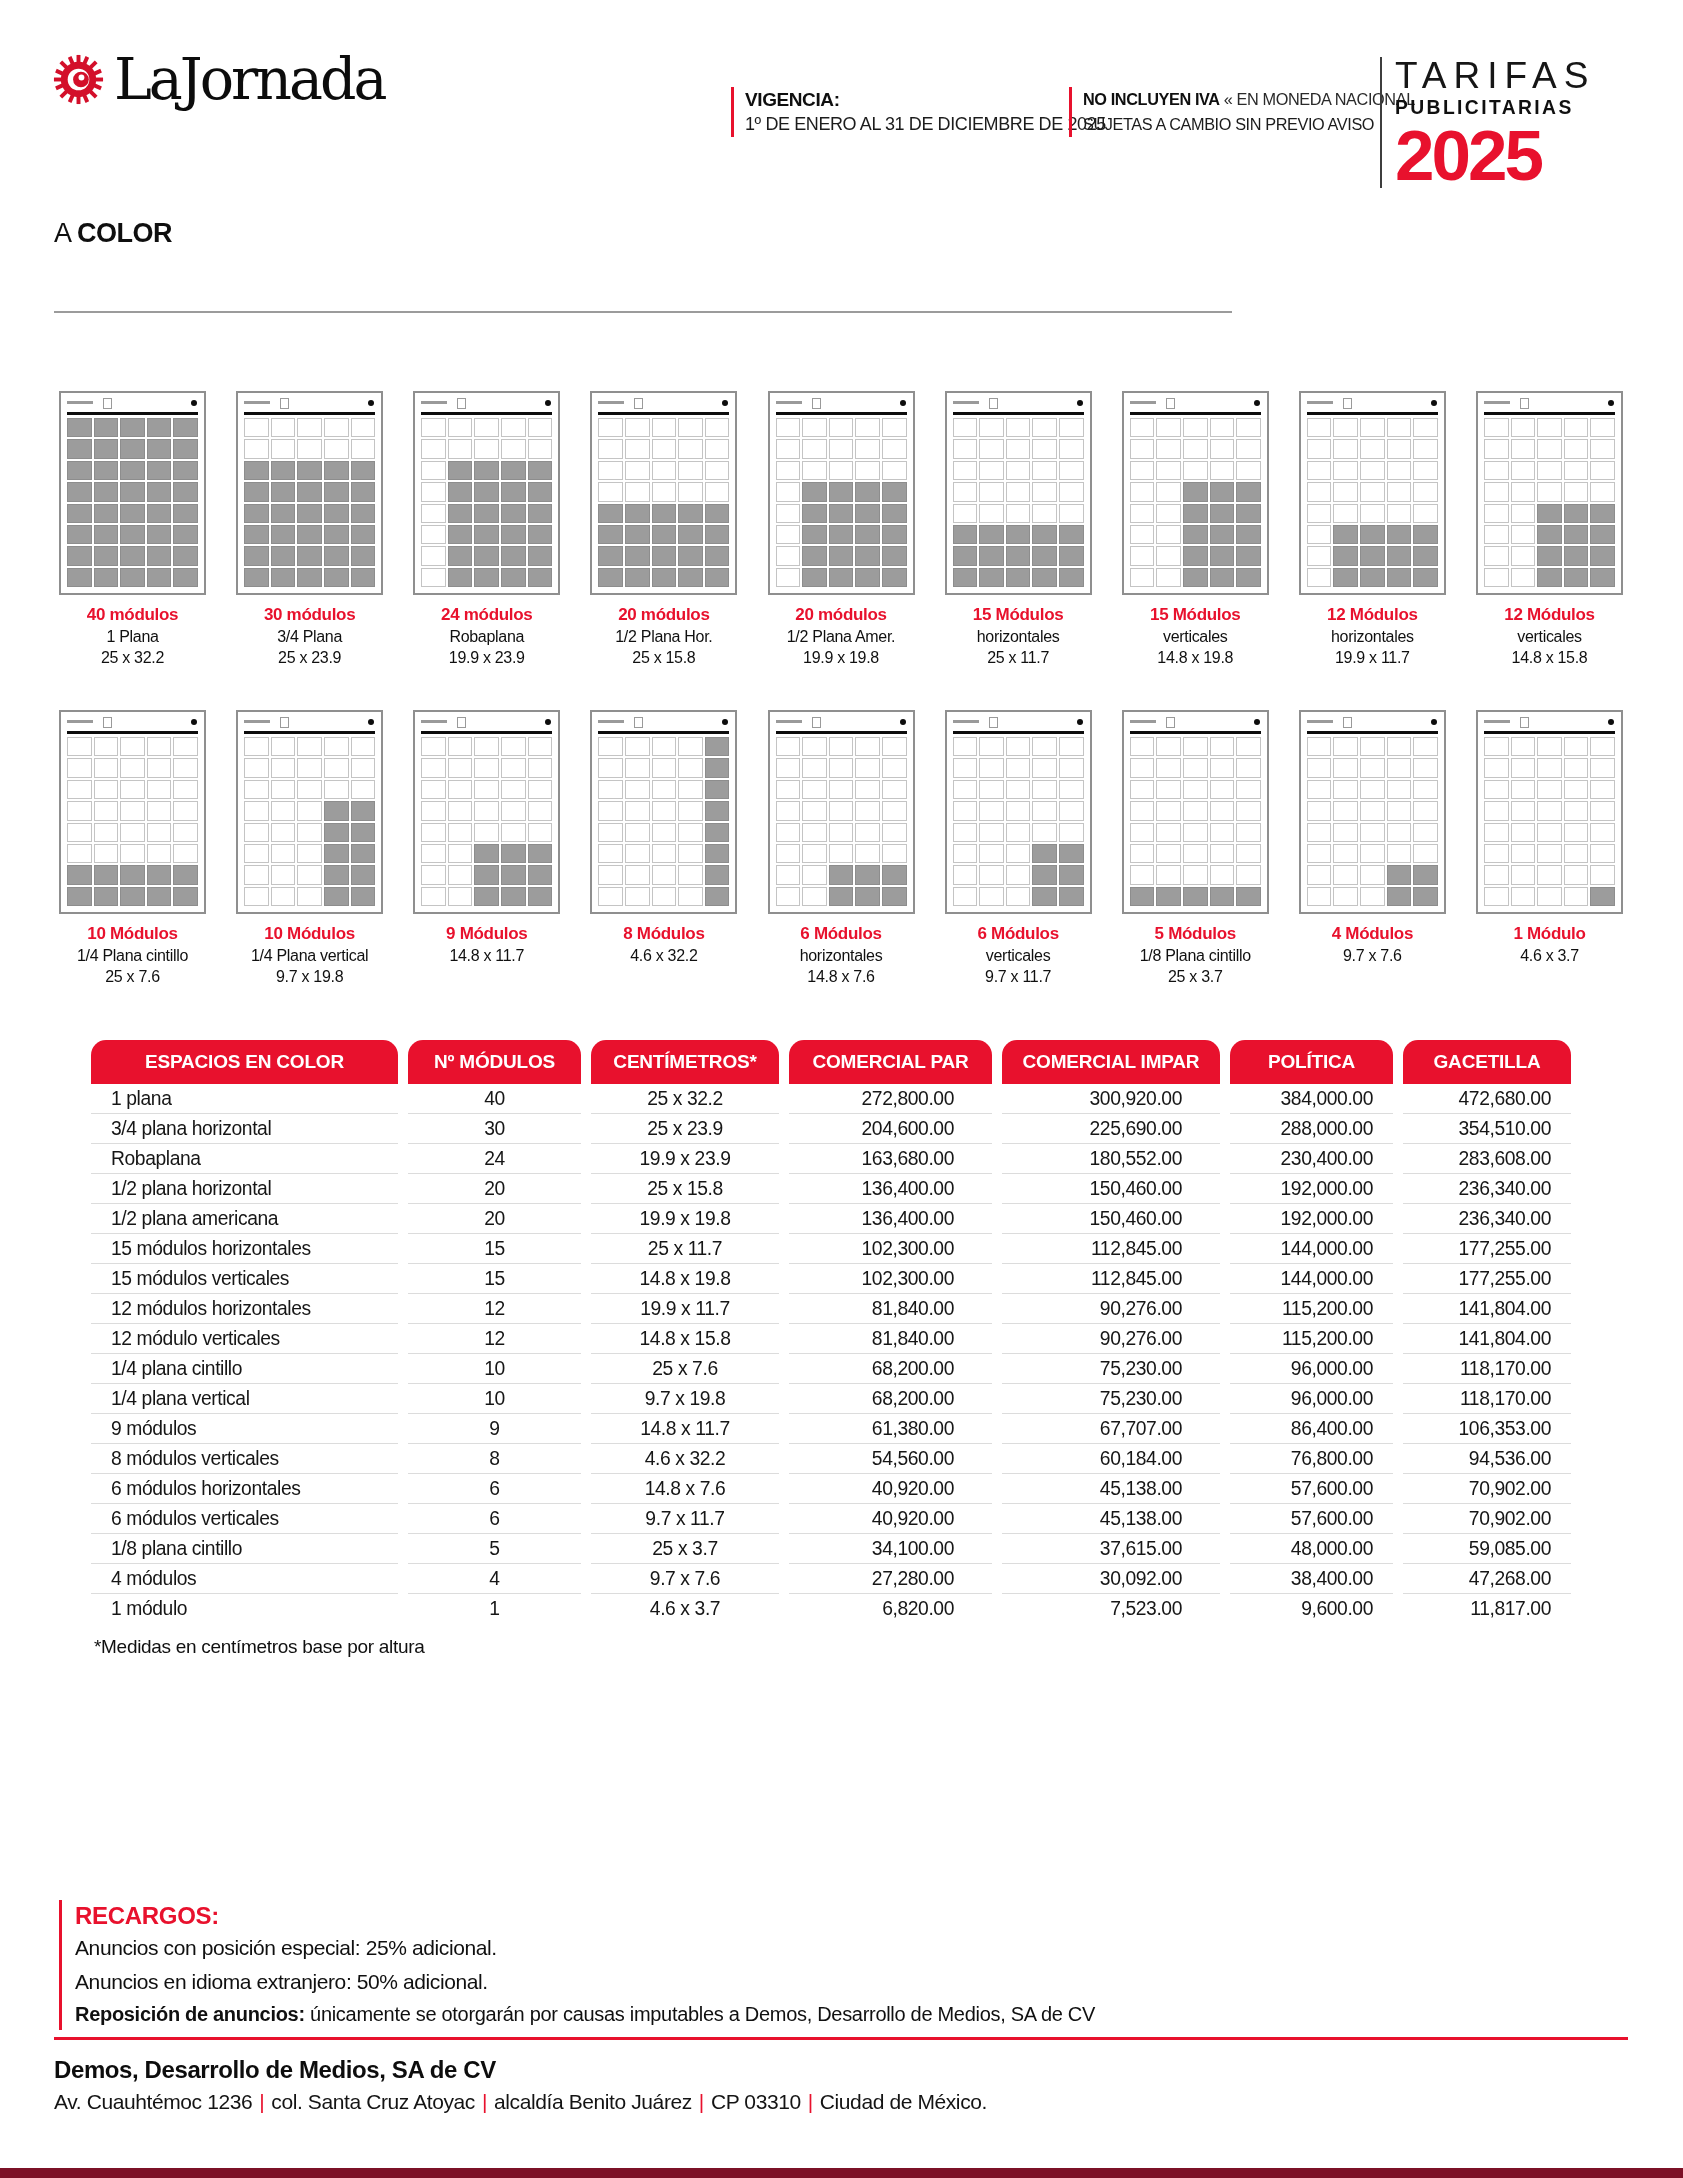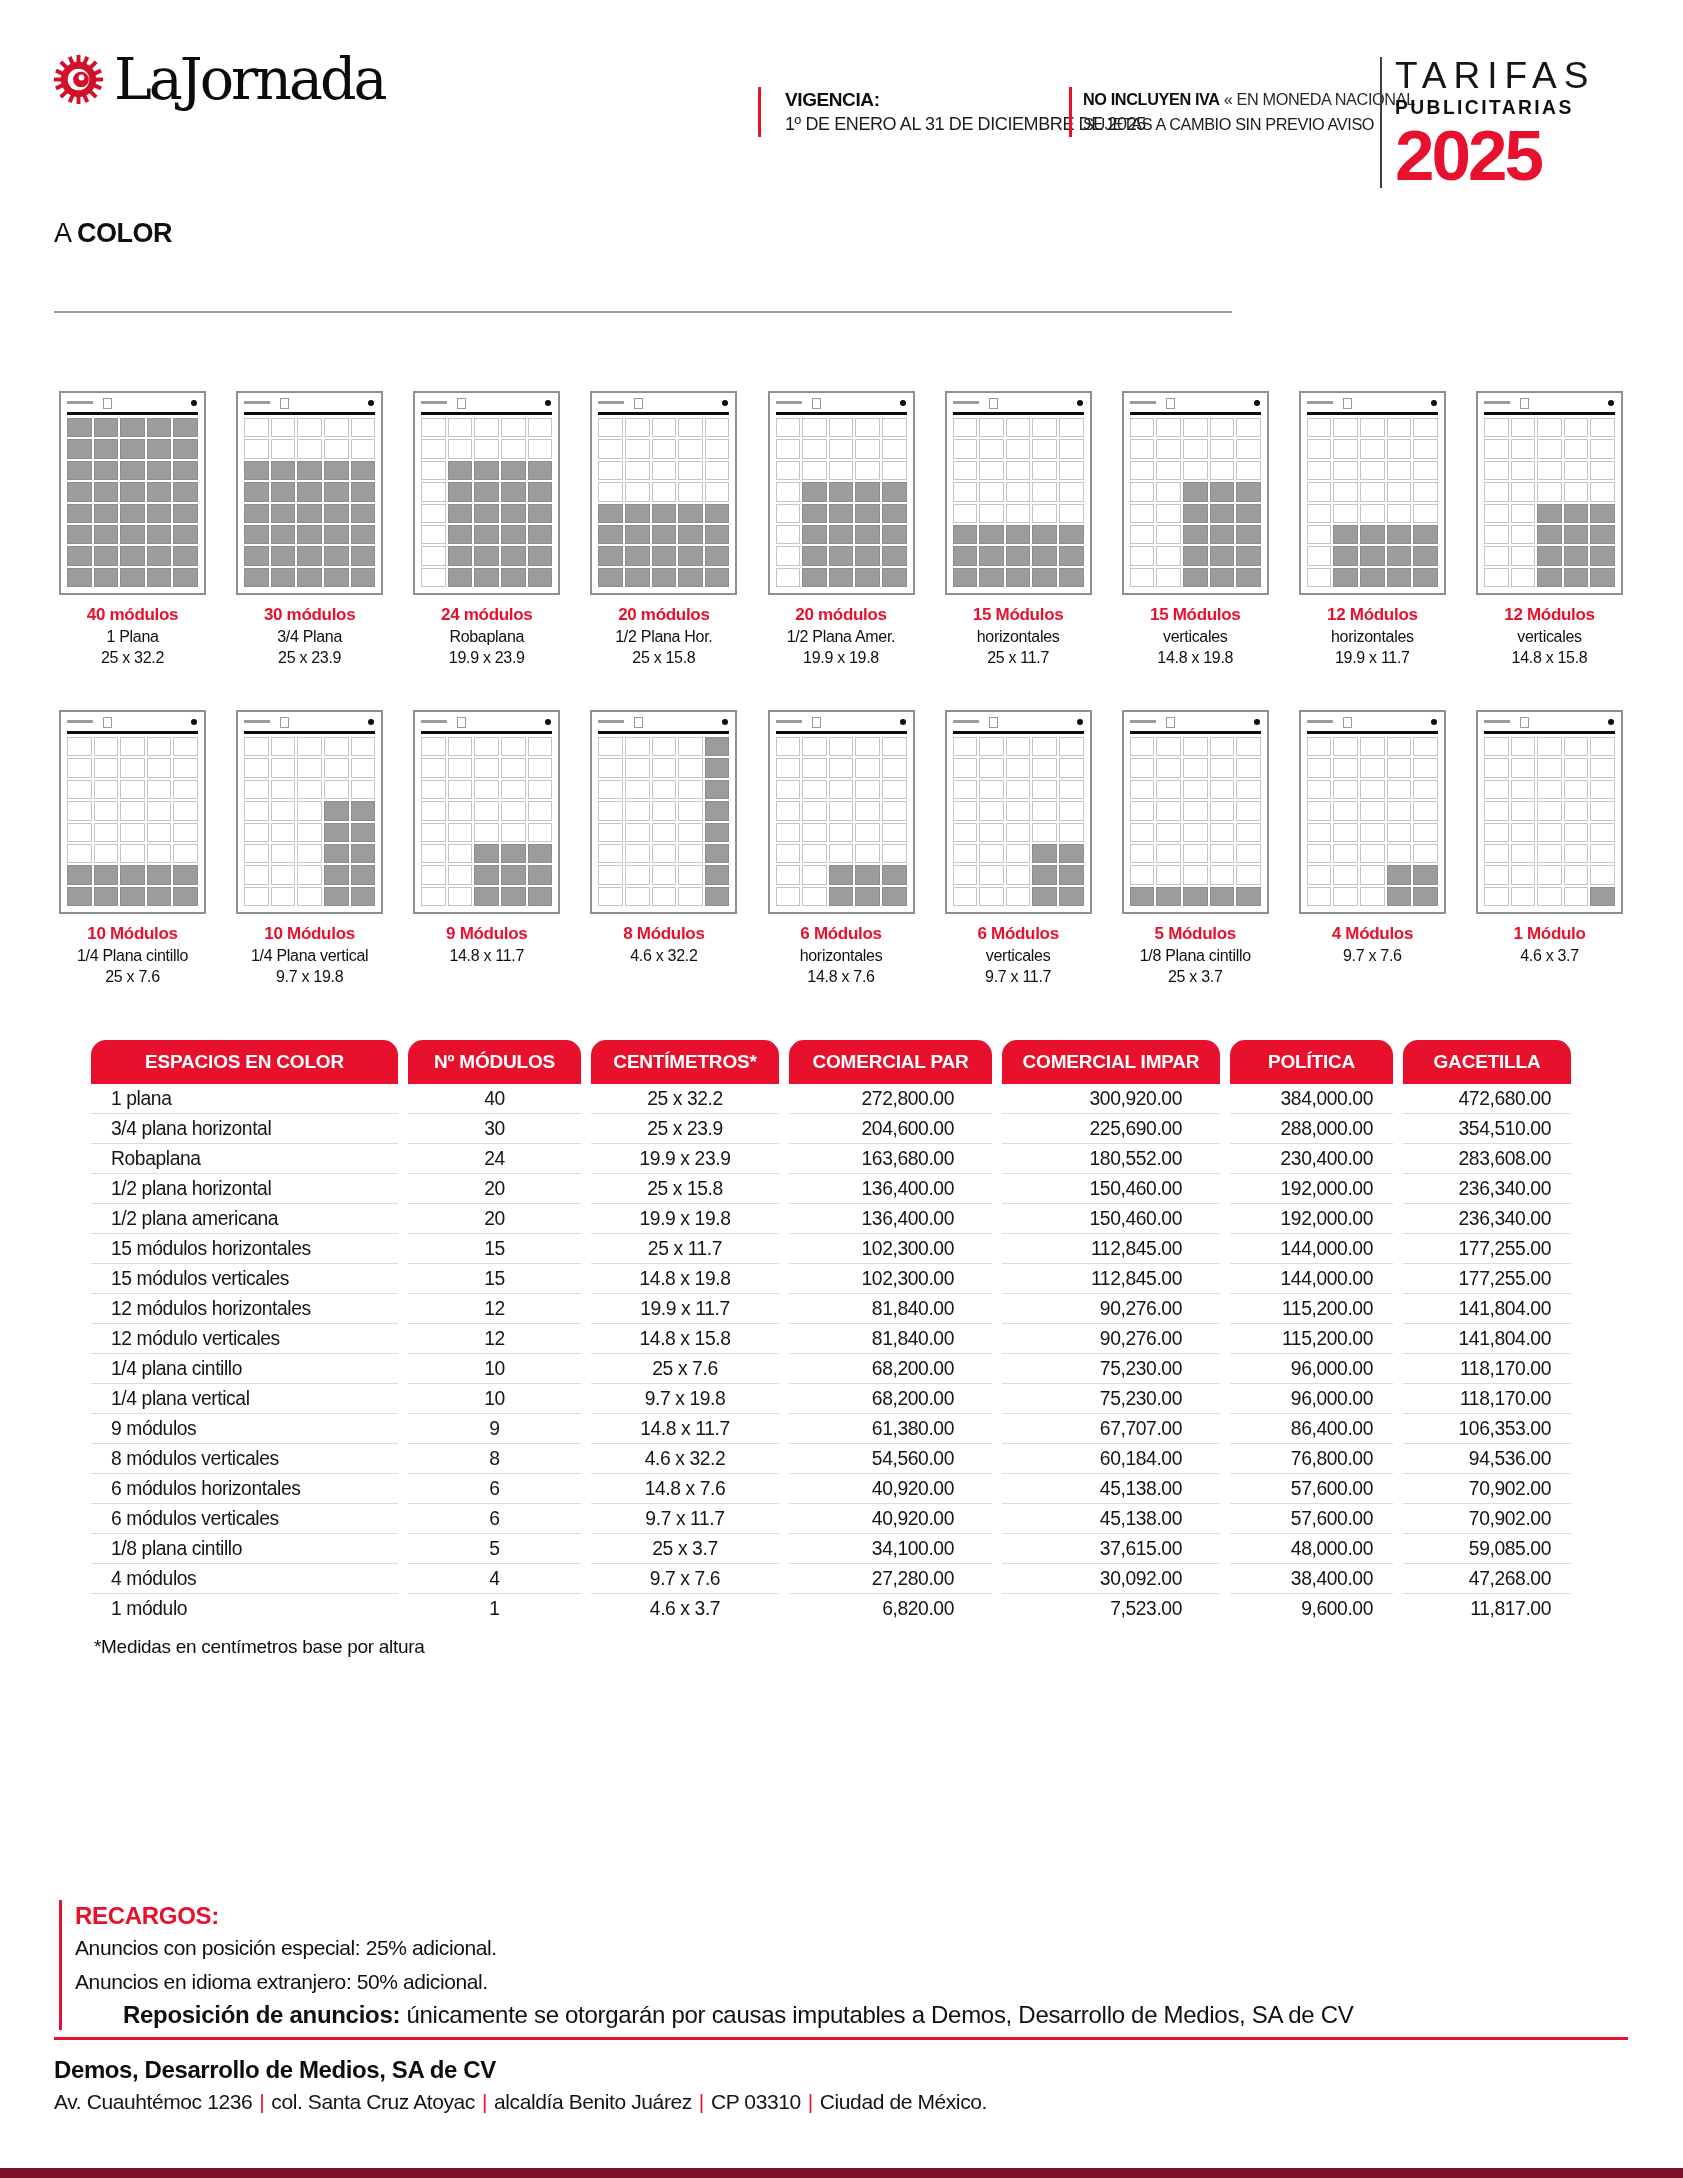--- a/index.html
+++ b/index.html
@@ -14,21 +14,21 @@
     font-family:"Liberation Sans",sans-serif;color:#111;
   }
   .abs{position:absolute;}
 
   
   #logo{left:51px;top:51px;display:flex;align-items:center;gap:8px;}
   .logo-text{
     font-family:"DejaVu Serif",serif;font-weight:400;font-size:57px;
     letter-spacing:-3px;color:#0c0c0c;line-height:1;
   }
-  #vigencia{left:758px;top:87px;border-left:3px solid var(--red);padding-left:24px;}
+  #vigencia{left:731px;top:87px;border-left:3px solid var(--red);padding-left:11px;}
   #iva{left:1069px;top:87px;border-left:3px solid var(--red);padding-left:11px;}
   .blk-label{font-size:19px;font-weight:700;line-height:25px;letter-spacing:-0.4px;color:#0f0f0f;}
   .blk-text{font-size:18px;line-height:25px;letter-spacing:-0.4px;color:#1c1c1c;}
   #iva .blk-label,#iva .blk-text{font-size:16.3px;}
   .semi{font-weight:400;color:#2a2a2a;}
 
   #badge{left:1380px;top:57px;border-left:2px solid #3d3d3d;padding-left:13px;width:248px;}
   .badge-l1{font-size:37px;font-weight:400;letter-spacing:7px;color:#161616;line-height:1.05;}
   .badge-l2{font-size:19.3px;font-weight:700;letter-spacing:2.4px;color:#101010;line-height:1.25;}
   .badge-year{font-size:71px;font-weight:700;color:var(--red);line-height:0.92;letter-spacing:-3px;margin-top:3px;}
@@ -80,21 +80,21 @@
   .col-0 .rt-cell{padding-left:20px;justify-content:flex-start;}
   .col-1 .rt-cell,.col-2 .rt-cell{justify-content:center;}
   .col-3 .rt-cell,.col-4 .rt-cell{justify-content:flex-end;padding-right:38px;}
   .col-5 .rt-cell,.col-6 .rt-cell{justify-content:flex-end;padding-right:20px;}
   #table-note{left:94px;top:1636px;font-size:19px;color:#101010;letter-spacing:-0.3px;}
 
   
   #recargos{left:59px;top:1900px;border-left:3.5px solid var(--red);padding-left:13px;}
   .rec-title{color:var(--red);font-weight:700;font-size:24px;line-height:31px;letter-spacing:-0.3px;}
   .rec-line{font-size:21px;color:#101010;line-height:34px;letter-spacing:-0.4px;}
-  .rec-line-last{font-size:24px;color:#101010;line-height:31px;letter-spacing:-0.3px;margin-left:48px;}
+  .rec-line-last{font-size:20px;color:#101010;line-height:31px;letter-spacing:-0.3px;}
   .rec-line-last .bold{font-weight:700;}
 
   
   #footer-rule{left:54px;top:2037px;width:1574px;height:3px;background:var(--red);}
   #footer{left:54px;top:2054px;}
   .f-company{font-size:24px;font-weight:700;line-height:31px;letter-spacing:-0.4px;color:#0d0d0d;}
   .f-line{font-size:21px;line-height:33px;letter-spacing:-0.4px;color:#141414;}
   .pipe{color:var(--red);padding:0 7px;}
   #bottom-bar{left:0;top:2168px;width:1683px;height:10px;background:var(--maroon);}
 </style>

